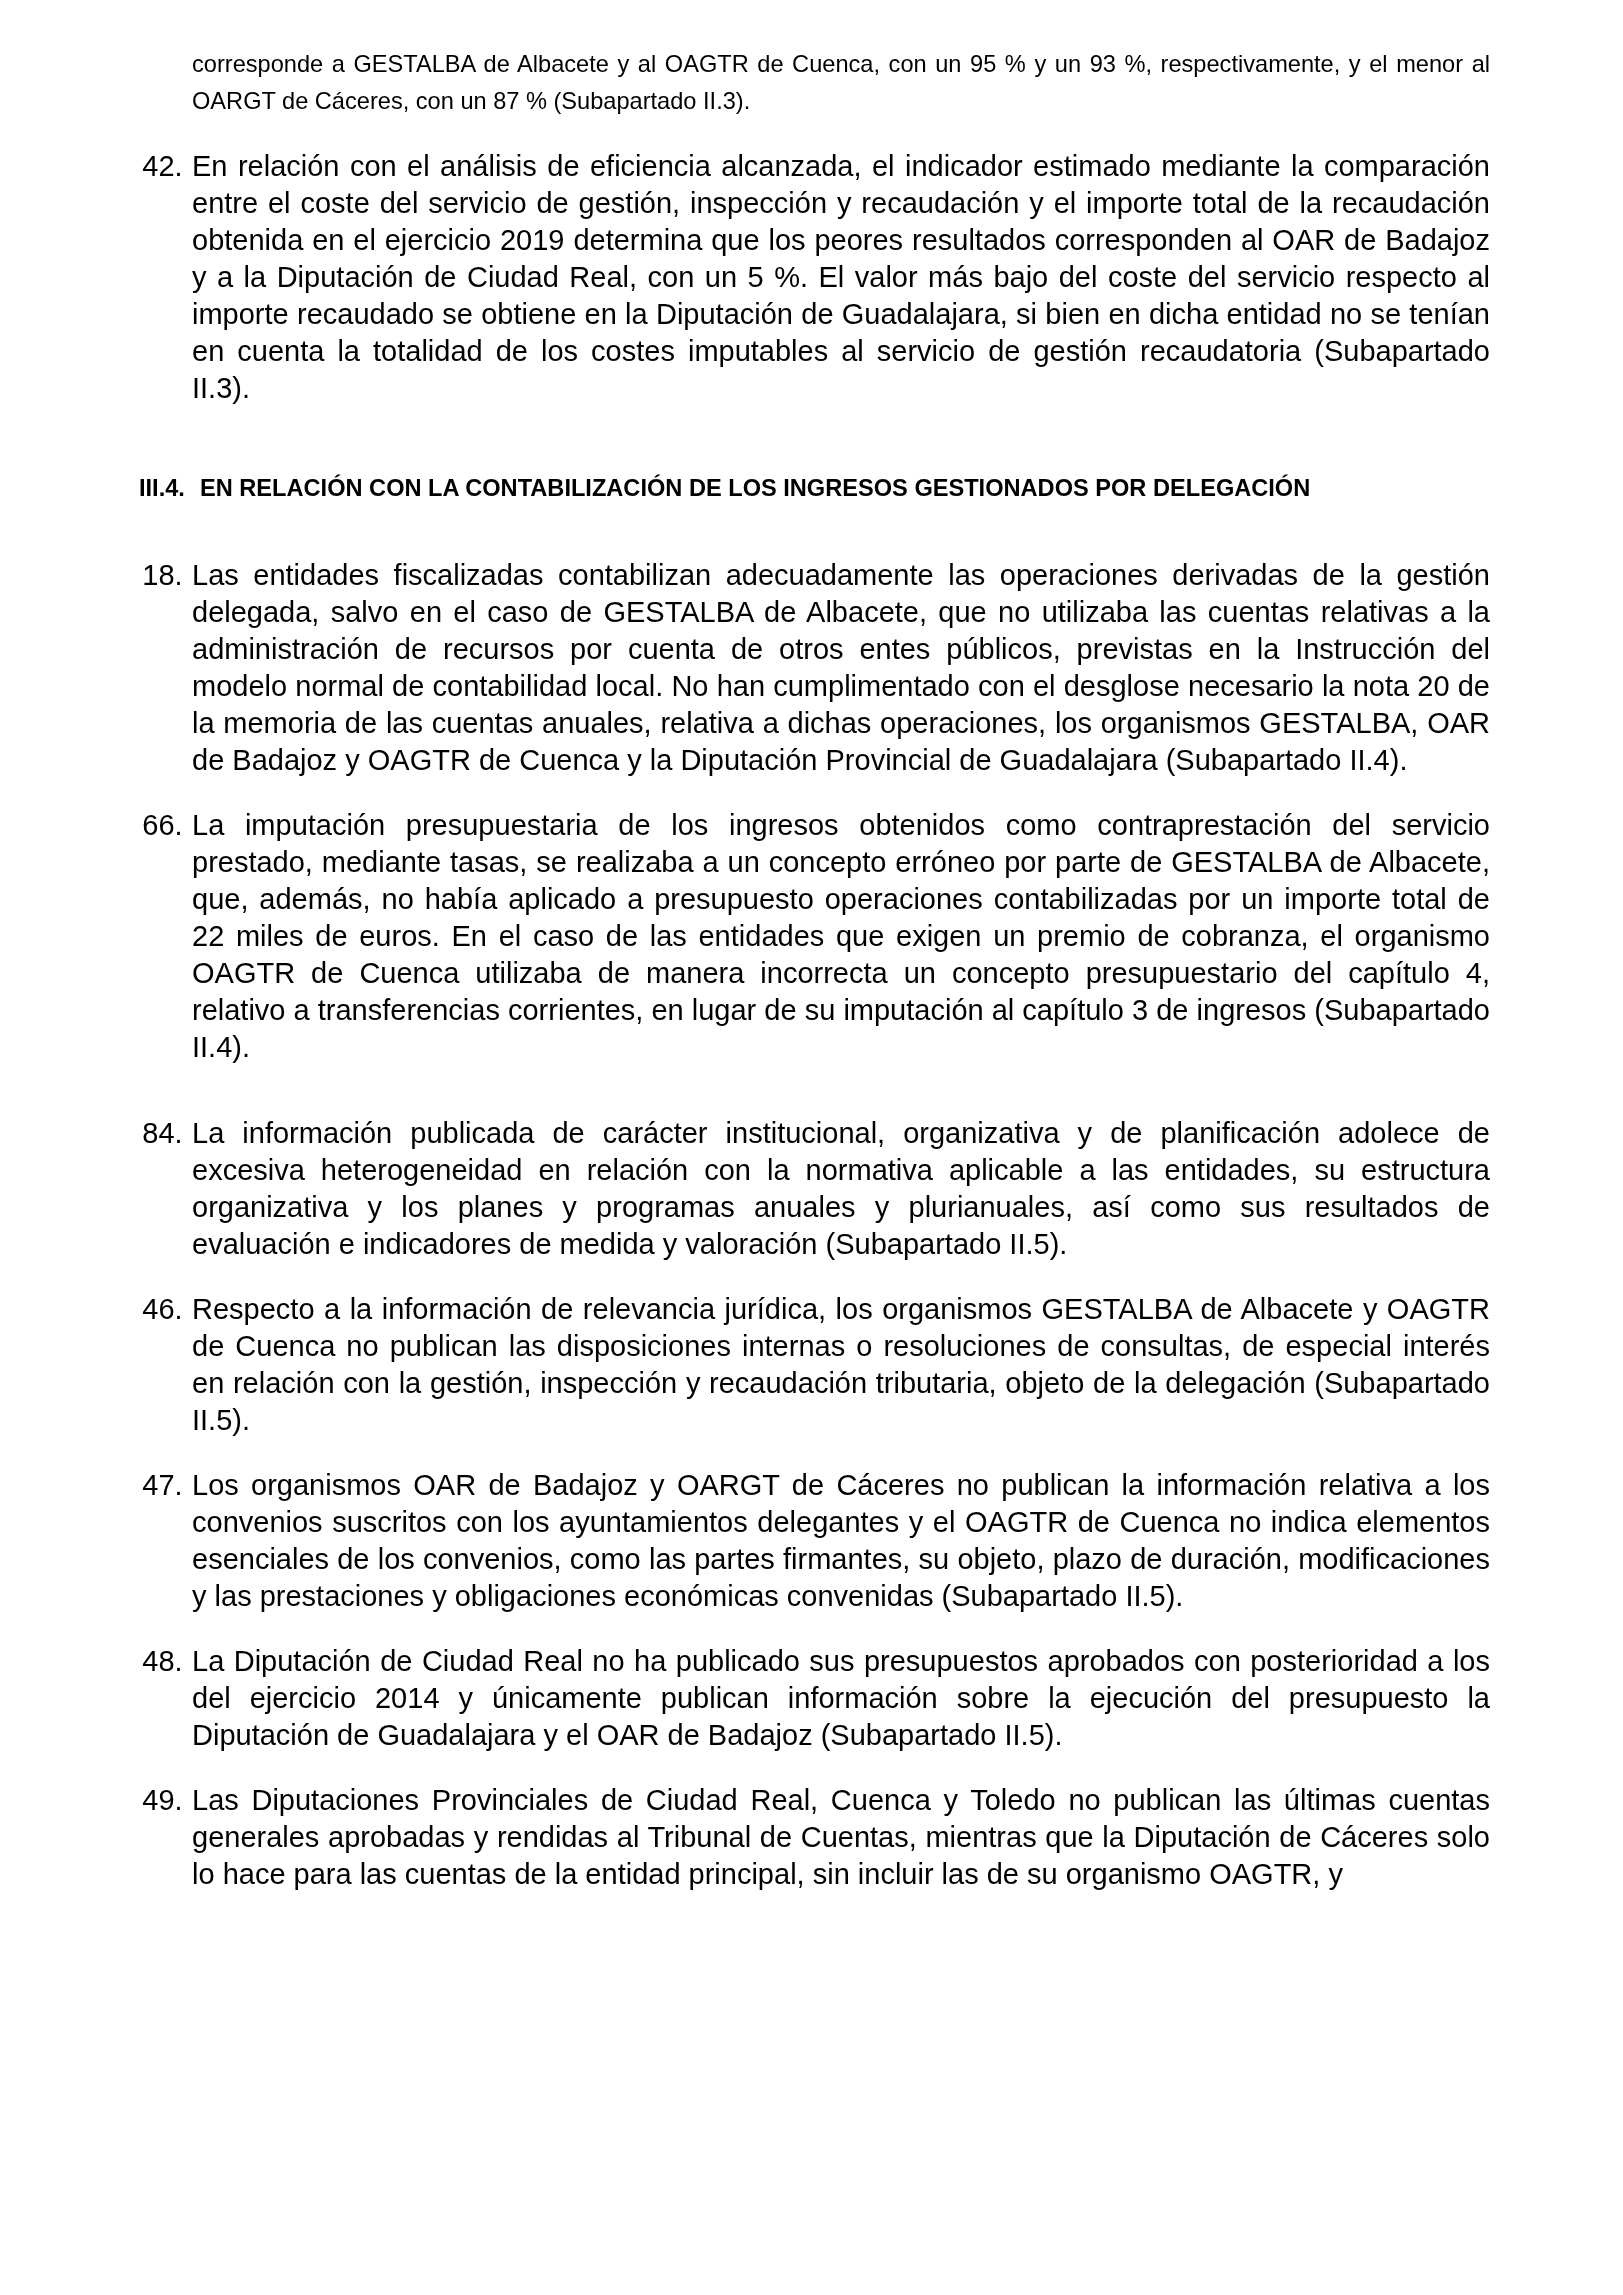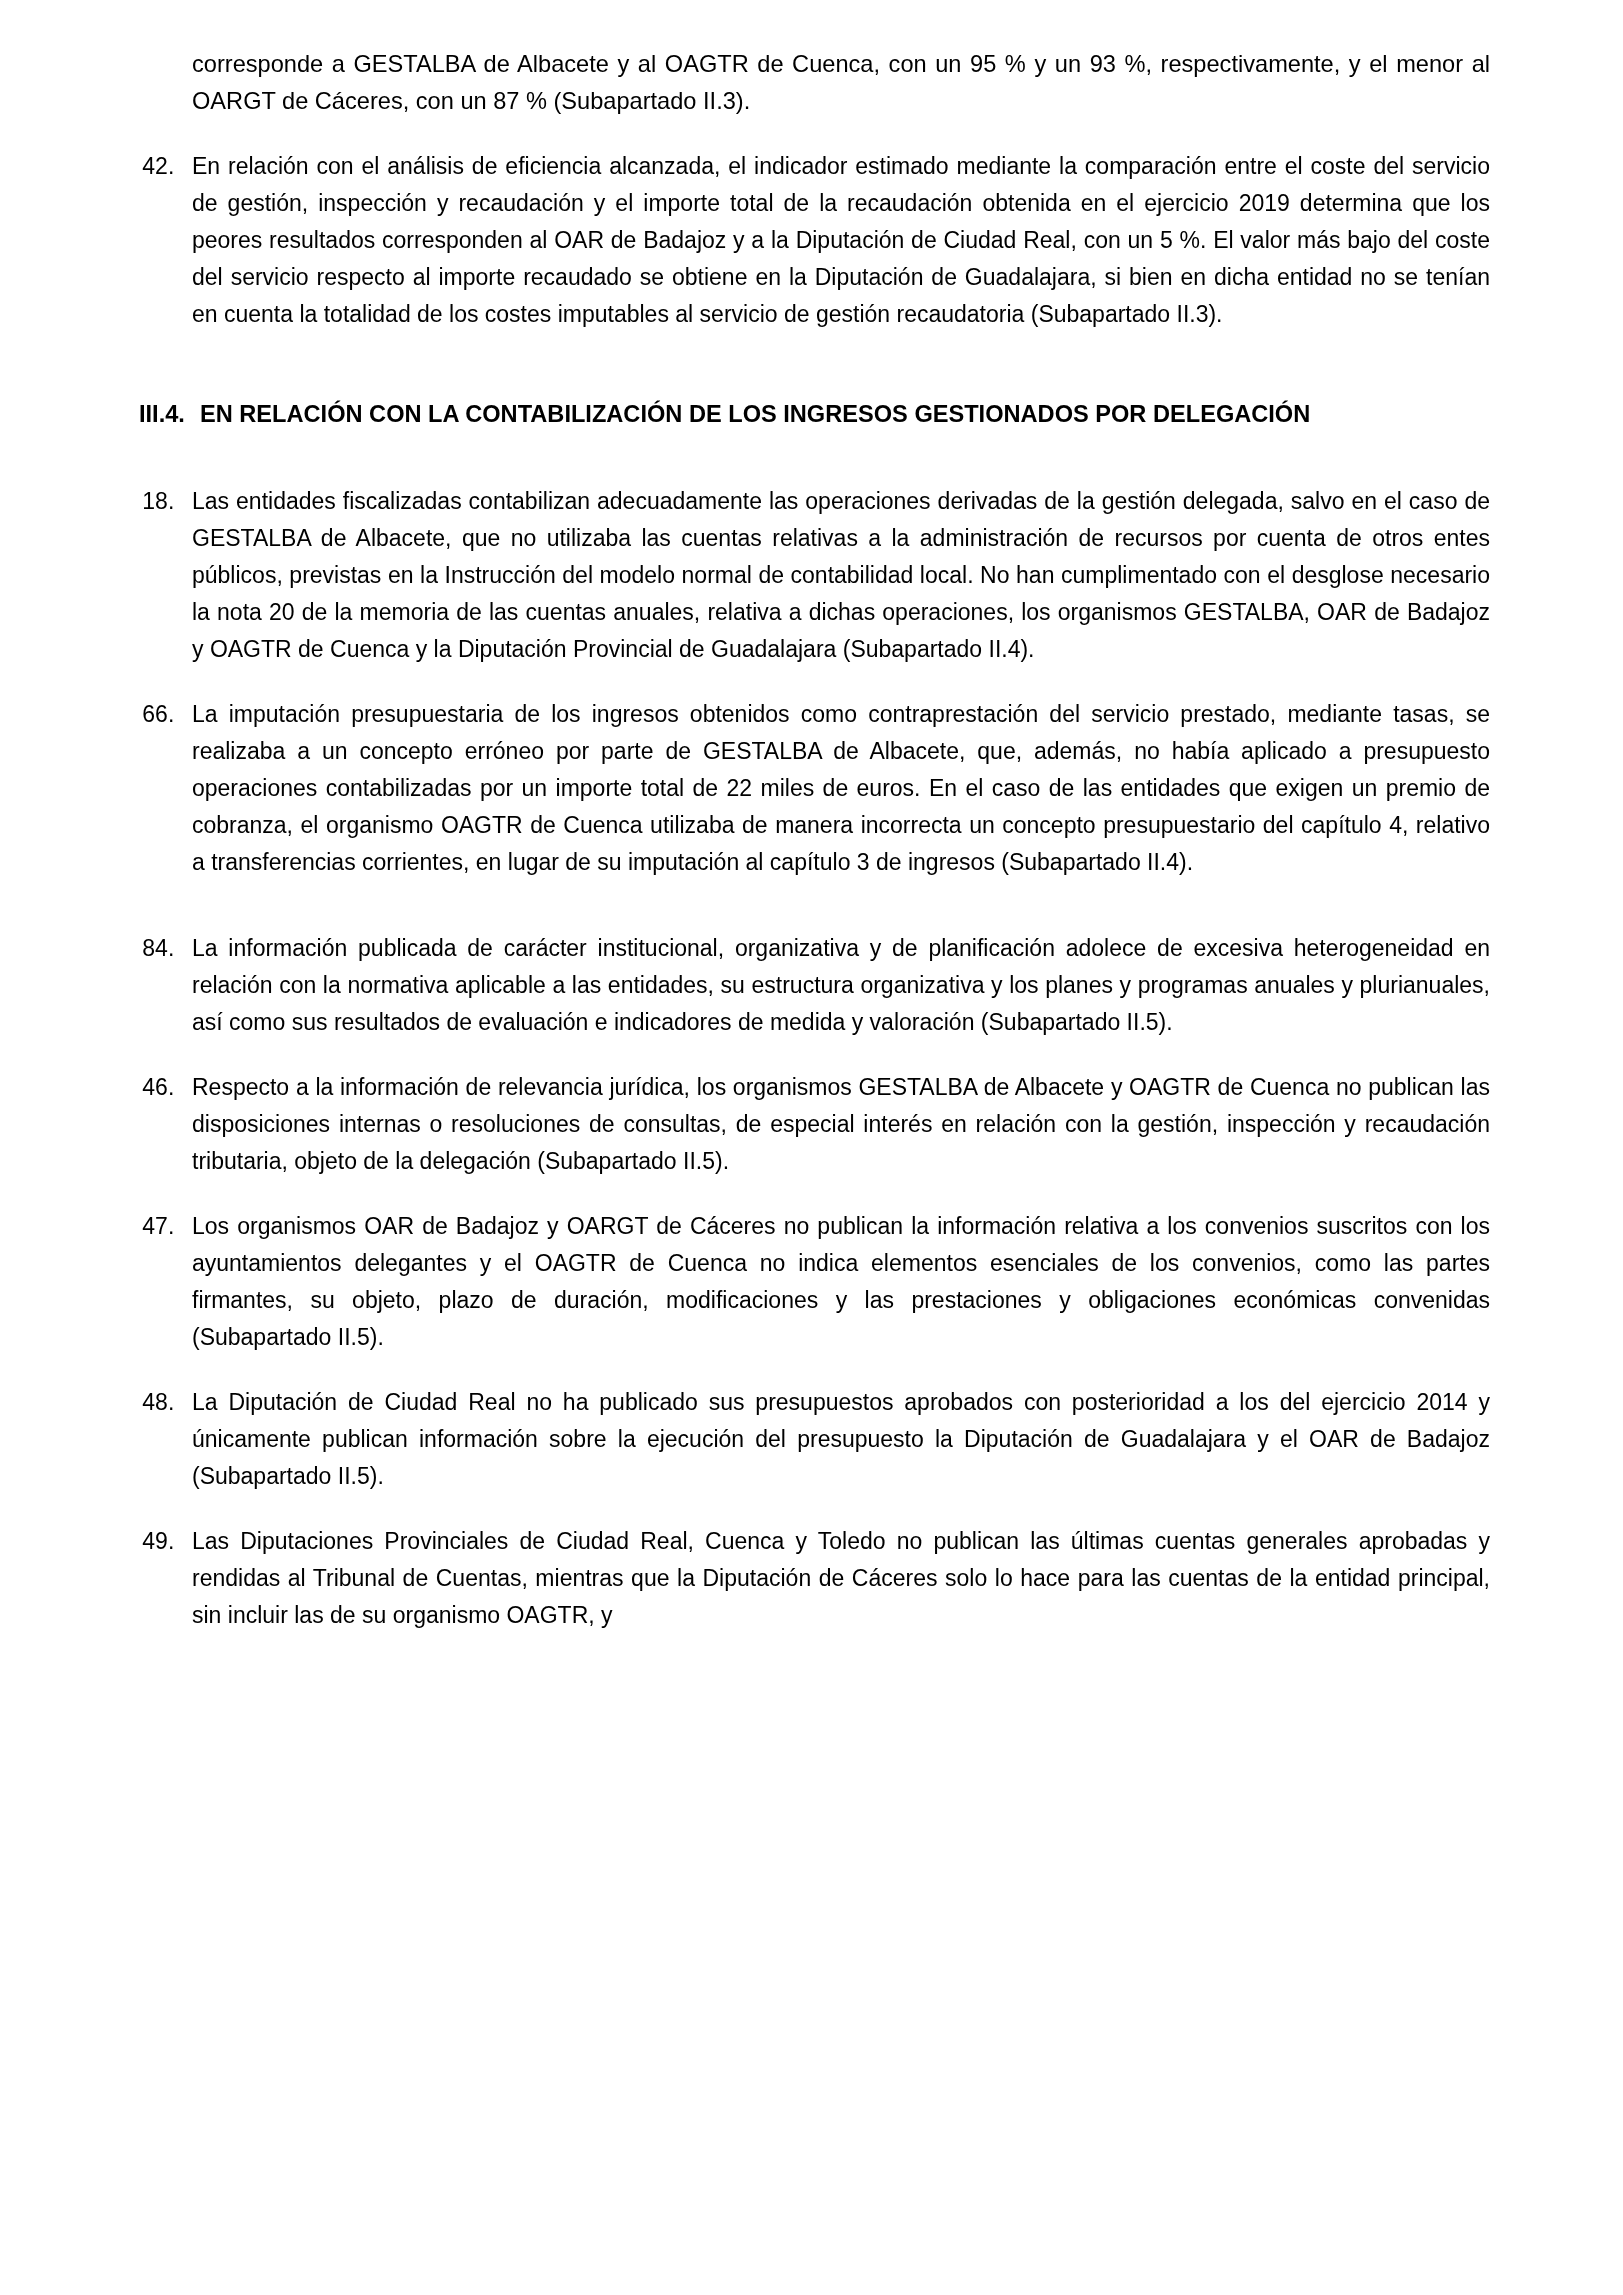--- a/index.html
+++ b/index.html
@@ -36,21 +36,21 @@
     text-justify: inter-word;
     margin: 0 0 0 0;
     padding-left: 53px;
   }
 
   
   .item {
     display: flex;
     align-items: flex-start;
     margin-top: 28px;
-    font-size: 23px;
+    font-size: 29px;
     line-height: 37px;
     justify-content: space-between;
   }
   .item .num {
     flex: 0 0 auto;
     width: 53px;
     text-align: left;
     padding-left: 3.3px;
     box-sizing: border-box;
     white-space: nowrap;

